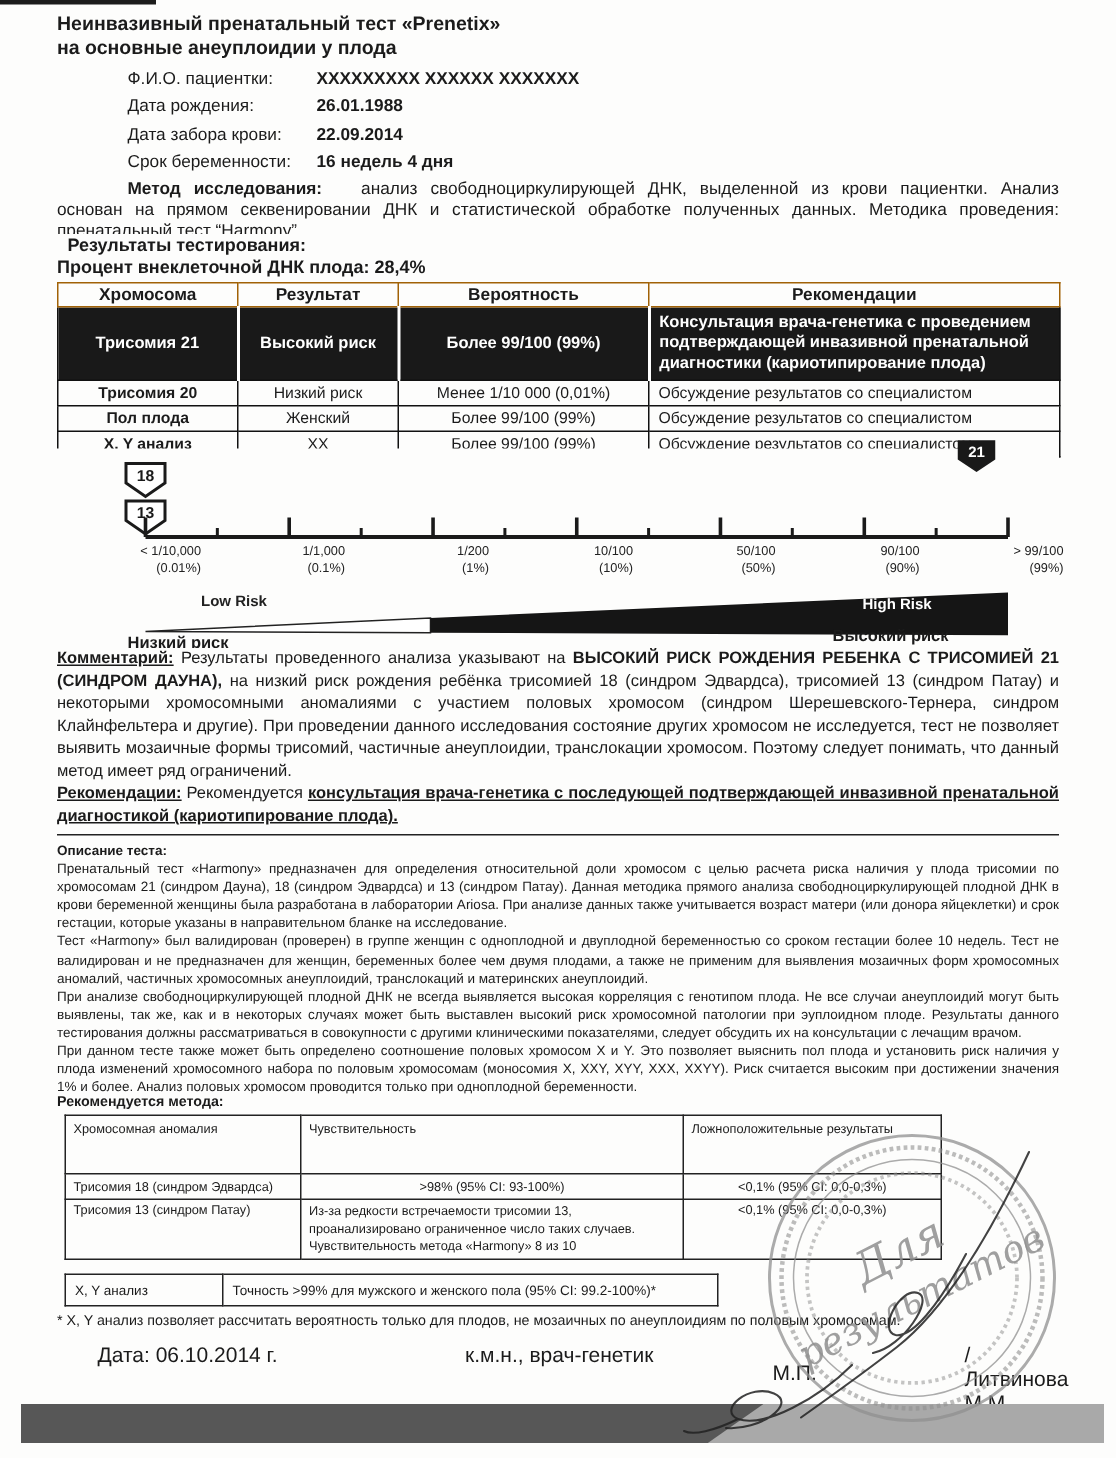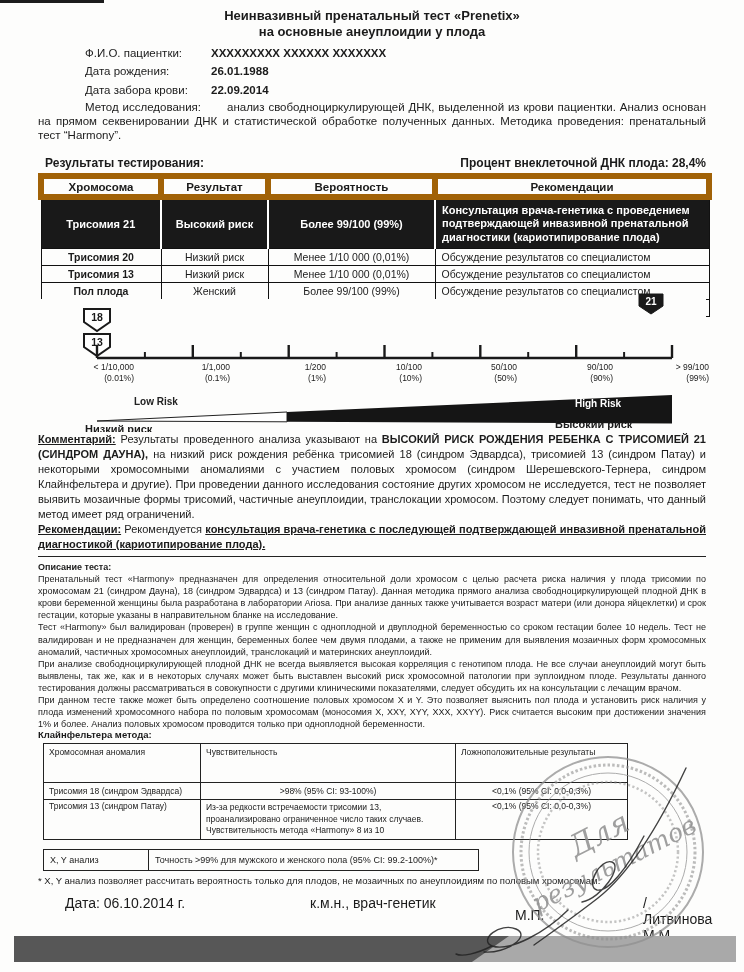--- a/index.html
+++ b/index.html
@@ -1,34 +1,34 @@
 <!DOCTYPE html>
 <html lang="ru"><head>
 <meta charset="utf-8">
 <style>
   html,body{margin:0;padding:0;background:#e8e8e8;}
   .page{position:relative;width:744px;height:972px;background:#fdfdfc;overflow:hidden;
         font-family:"Liberation Sans",sans-serif;color:#1b1b1b;margin:0 auto;}
   .band{position:absolute;left:38px;width:668px;background:#fdfdfc;}
 
   
-  .title-line{font-size:13px;font-weight:bold;text-align:center;line-height:16px;}
+  .title-line{font-size:13px;font-weight:bold;line-height:16px;}
 
   
   .info-row{display:flex;margin-left:47px;font-size:11.5px;line-height:18.4px;}
   .info-label{width:126px;flex:none;}
   .info-value{font-weight:bold;}
   .method{font-size:11.5px;line-height:14px;text-align:justify;text-indent:47px;margin:1px 0 0 0;}
-  .method-label{margin-right:26px;}
-
-  
-  .results-line{display:flex;justify-content:space-between;font-weight:bold;font-size:12px;line-height:15px;}
+  .method-label{margin-right:26px;font-weight:bold;}
+
+  
+  .results-line{display:flex;justify-content:space-between;font-weight:bold;font-size:12px;line-height:15px;flex-direction:column;}
   .results-line .left{margin-left:7px;}
   table.results{width:668px;border-collapse:collapse;table-layout:fixed;margin-top:2px;font-size:10.5px;}
-  table.results th{border:6px solid #a16207;font-size:11.5px;font-weight:bold;height:15px;padding:0 2px;}
+  table.results th{border:1px solid #a16207;font-size:11.5px;font-weight:bold;height:15px;padding:0 2px;}
   table.results td{border:1px solid #111;height:16px;padding:0 6px;text-align:center;}
   table.results td.c1{font-weight:bold;}
   table.results td.rec{text-align:left;}
   tr.row-hl td{background:#191919;color:#fff;font-weight:bold;height:44px;font-size:11px;
                border-left:2px solid #fff;padding:2px 6px;}
   tr.row-hl td:first-child{border-left:1px solid #111;}
   tr.row-hl td.rec{line-height:13.5px;}
 
   
   .diagram{height:138px;}
@@ -98,20 +98,24 @@
       <span class="info-value">XXXXXXXXX XXXXXX XXXXXXX</span>
     </div>
     <div class="info-row">
       <span class="info-label">Дата рождения:</span>
       <span class="info-value">26.01.1988</span>
     </div>
     <div class="info-row">
       <span class="info-label">Дата забора крови:</span>
       <span class="info-value">22.09.2014</span>
     </div>
+    <div class="info-row">
+      <span class="info-label">Срок беременности:</span>
+      <span class="info-value">16 недель 4 дня</span>
+    </div>
     <p class="method"><span class="method-label">Метод исследования:</span><span>анализ свободноциркулирующей ДНК, выделенной из крови пациентки. Анализ основан на прямом секвенировании ДНК и статистической обработке полученных данных. Методика проведения: пренатальный тест “Harmony”.</span></p>
   </div>
 
   <div class="band" style="top:156px;">
     <div class="results-line">
       <span class="left">Результаты тестирования:</span>
       <span>Процент внеклеточной ДНК плода: 28,4%</span>
     </div>
     <table class="results">
       <colgroup>
@@ -128,26 +132,20 @@
         <th>Рекомендации</th>
       </tr>
       <tr class="row-hl">
         <td class="c1">Трисомия 21</td>
         <td>Высокий риск</td>
         <td>Более 99/100 (99%)</td>
         <td class="rec">Консультация врача-генетика с проведением подтверждающей инвазивной пренатальной диагностики (кариотипирование плода)</td>
       </tr>
       <tr>
         <td class="c1">Трисомия 20</td>
-        <td>Низкий риск</td>
-        <td>Менее 1/10 000 (0,01%)</td>
-        <td class="rec">Обсуждение результатов со специалистом</td>
-      </tr>
-      <tr>
-        <td class="c1">Трисомия 13</td>
         <td>Низкий риск</td>
         <td>Менее 1/10 000 (0,01%)</td>
         <td class="rec">Обсуждение результатов со специалистом</td>
       </tr>
       <tr>
         <td class="c1">Пол плода</td>
         <td>Женский</td>
         <td>Более 99/100 (99%)</td>
         <td class="rec">Обсуждение результатов со специалистом</td>
       </tr>
@@ -229,21 +227,21 @@
 
   <div class="band desc" style="top:561px;">
     <p class="desc-label">Описание теста:</p>
     <p>Пренатальный тест «Harmony» предназначен для определения относительной доли хромосом с целью расчета риска наличия у плода трисомии по хромосомам 21 (синдром Дауна), 18 (синдром Эдвардса) и 13 (синдром Патау). Данная методика прямого анализа свободноциркулирующей плодной ДНК в крови беременной женщины была разработана в лаборатории Ariosa. При анализе данных также учитывается возраст матери (или донора яйцеклетки) и срок гестации, которые указаны в направительном бланке на исследование.</p>
     <p>Тест «Harmony» был валидирован (проверен) в группе женщин с одноплодной и двуплодной беременностью со сроком гестации более 10 недель. Тест не валидирован и не предназначен для женщин, беременных более чем двумя плодами, а также не применим для выявления мозаичных форм хромосомных аномалий, частичных хромосомных анеуплоидий, транслокаций и материнских анеуплоидий.</p>
     <p>При анализе свободноциркулирующей плодной ДНК не всегда выявляется высокая корреляция с генотипом плода. Не все случаи анеуплоидий могут быть выявлены, так же, как и в некоторых случаях может быть выставлен высокий риск хромосомной патологии при эуплоидном плоде. Результаты данного тестирования должны рассматриваться в совокупности с другими клиническими показателями, следует обсудить их на консультации с лечащим врачом.</p>
     <p>При данном тесте также может быть определено соотношение половых хромосом X и Y. Это позволяет выяснить пол плода и установить риск наличия у плода изменений хромосомного набора по половым хромосомам (моносомия  X, XXY, XYY, XXX, XXYY). Риск считается высоким при достижении значения 1% и более. Анализ половых хромосом проводится только при одноплодной беременности.</p>
   </div>
 
   <div class="band" style="top:729px;">
-    <p class="desc-label">Клайнфельтера метода:</p>
+    <p class="desc-label">Рекомендуется метода:</p>
     <table class="char">
       <colgroup>
           <col style="width:157px">
           <col style="width:255px">
           <col style="width:172px">
         </colgroup>
       <tbody>
           <tr>
         <th>Хромосомная аномалия</th>
         <th>Чувствительность</th>

